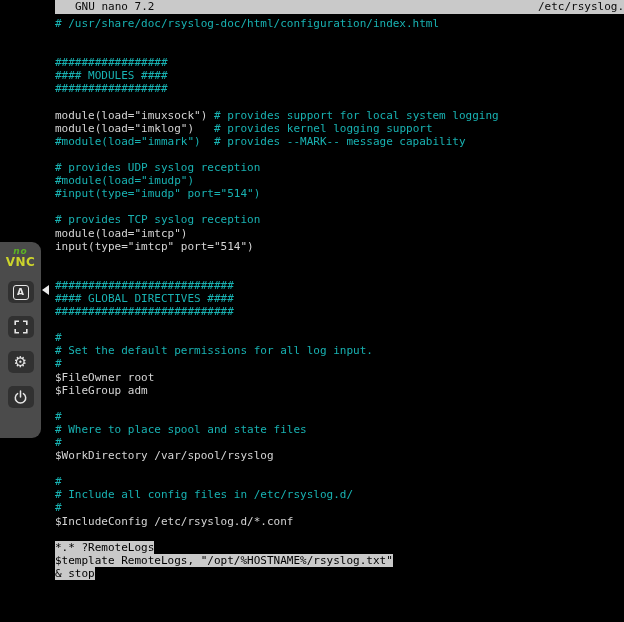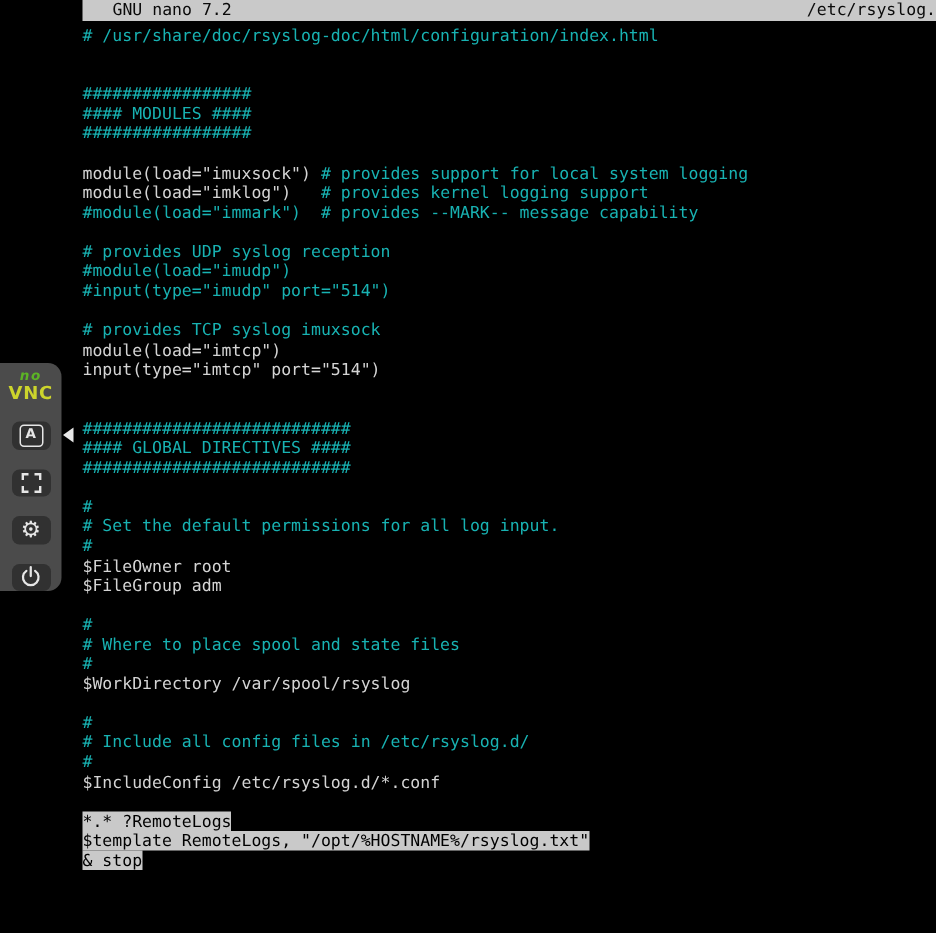--- a/index.html
+++ b/index.html
@@ -11,21 +11,21 @@
   .titlebar{height:14px;line-height:14px;background:var(--titlebar-bg,#c9c9c9);color:#0a0a0a;
             font-size:11px;display:flex;justify-content:space-between;
             padding-left:20px;white-space:pre;overflow:hidden;}
   .tb-right{text-align:center;}
   .content{padding-top:3px;font-size:11px;}
   .line{white-space:pre;height:13.1px;line-height:13.1px;}
   .seg-comment{color:var(--comment,#18b2b2);}
   .seg-code{color:var(--code,#d4d4d4);}
   .seg-selected{background:var(--selection-bg,#c9c9c9);color:#000;}
   
-  .vnc-toolbar{position:absolute;left:0;top:242px;width:41px;height:152px;
+  .vnc-toolbar{position:absolute;left:0;top:242px;width:41px;height:196px;
                background:var(--toolbar-bg,#4b4b4b);border-radius:0 9px 9px 0;
                display:flex;flex-direction:column;align-items:center;box-sizing:border-box;padding-top:5px;}
   .vnc-logo{text-align:center;line-height:1;}
   .logo-no{display:block;color:var(--logo-green,#5cb425);font-size:9px;font-weight:bold;
            font-style:italic;letter-spacing:1px;font-family:"DejaVu Sans", sans-serif;}
   .logo-vnc{display:block;color:var(--logo-yellow,#ccd42c);font-size:12px;font-weight:bold;
             letter-spacing:.5px;font-family:"DejaVu Sans", sans-serif;text-align:right;}
   .vnc-btn{width:26px;height:22px;background:#313131;border-radius:5px;margin-top:13px;
            display:flex;align-items:center;justify-content:center;cursor:pointer;}
   .kbd-icon{width:14px;height:13px;border:1.5px solid #e6e6e6;border-radius:3px;
@@ -57,21 +57,21 @@
         <div class="line"><span class="seg-comment">#################</span></div>
         <div class="line">&nbsp;</div>
         <div class="line"><span class="seg-code">module(load="imuxsock") </span><span class="seg-comment"># provides support for local system logging</span></div>
         <div class="line"><span class="seg-code">module(load="imklog")   </span><span class="seg-comment"># provides kernel logging support</span></div>
         <div class="line"><span class="seg-comment">#module(load="immark")  # provides --MARK-- message capability</span></div>
         <div class="line">&nbsp;</div>
         <div class="line"><span class="seg-comment"># provides UDP syslog reception</span></div>
         <div class="line"><span class="seg-comment">#module(load="imudp")</span></div>
         <div class="line"><span class="seg-comment">#input(type="imudp" port="514")</span></div>
         <div class="line">&nbsp;</div>
-        <div class="line"><span class="seg-comment"># provides TCP syslog imuxsock</span></div>
+        <div class="line"><span class="seg-comment"># provides TCP syslog reception</span></div>
         <div class="line"><span class="seg-code">module(load="imtcp")</span></div>
         <div class="line"><span class="seg-code">input(type="imtcp" port="514")</span></div>
         <div class="line">&nbsp;</div>
         <div class="line">&nbsp;</div>
         <div class="line"><span class="seg-comment">###########################</span></div>
         <div class="line"><span class="seg-comment">#### GLOBAL DIRECTIVES ####</span></div>
         <div class="line"><span class="seg-comment">###########################</span></div>
         <div class="line">&nbsp;</div>
         <div class="line"><span class="seg-comment">#</span></div>
         <div class="line"><span class="seg-comment"># Set the default permissions for all log input.</span></div>

